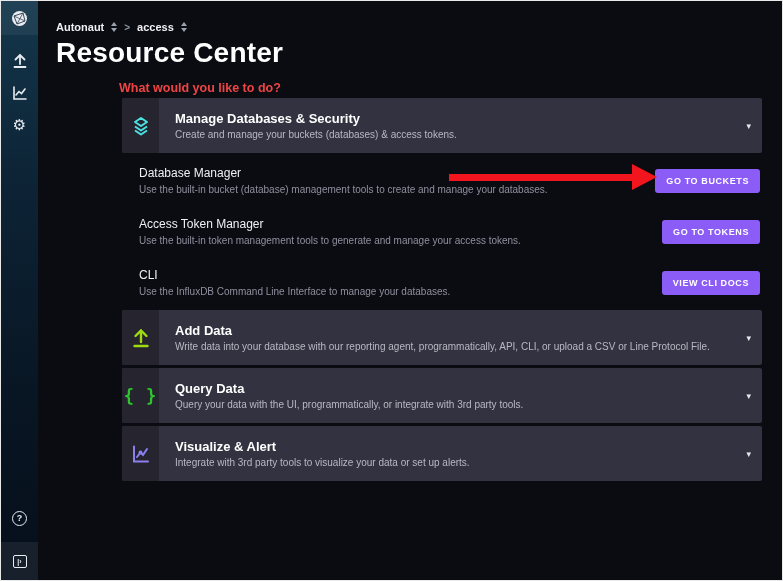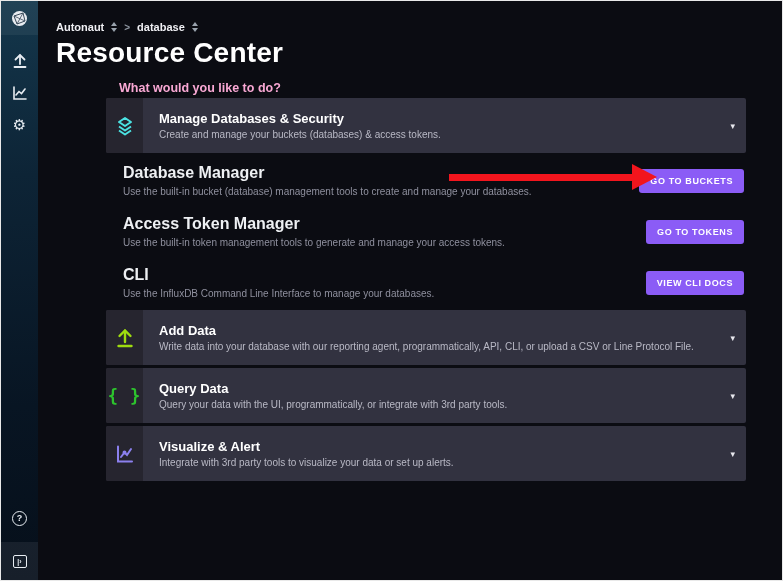--- a/index.html
+++ b/index.html
@@ -62,42 +62,42 @@
   .caret-updown .up { border-bottom:4px solid #9aa3ad; }
   .caret-updown .down { border-top:4px solid #9aa3ad; }
   .crumb-sep { color:#8d95a0; font-size:10px; font-weight:bold; }
 
   .page-title {
     margin:4px 0 0 18px;
     font-size:28px; font-weight:700; letter-spacing:0.2px; color:#ffffff;
   }
   .prompt {
     margin:12px 0 0 81px;
-    font-size:12.5px; font-weight:bold; color:#f9a8d4;
-  }
-
-  .panels { position:absolute; left:68px; top:97px; width:640px; }
+    font-size:12.5px; font-weight:bold; color:#ef4444;
+  }
+
+  .panels { position:absolute; left:84px; top:97px; width:640px; }
 
   .panel-header {
     display:flex; align-items:stretch; height:55px; cursor:pointer;
     background:#323240; border-radius:2px; overflow:hidden;
   }
   .icon-cell {
     width:37px; flex:0 0 37px; background:#26252f;
     display:flex; align-items:center; justify-content:center;
   }
   .panel-titles { flex:1; display:flex; flex-direction:column; justify-content:center; padding-left:16px; gap:3px; }
   .panel-title { font-size:13px; font-weight:800; color:#ffffff; }
   .panel-sub { font-size:10px; color:#b9b9c5; }
   .panel-caret { display:flex; align-items:center; padding-right:11px; color:#e8e8ee; font-size:9px; }
 
   .rows { padding:2px 0; }
   .row { display:flex; align-items:center; min-height:51px; padding-left:17px; padding-right:2px; }
   .row-text { display:flex; flex-direction:column; gap:4px; }
-  .row-title { font-size:16px; font-weight:700; color:#eef0f3; }
+  .row-title { font-size:12px; font-weight:400; color:#eef0f3; }
   .row-desc { font-size:10px; color:#8f909e; }
   .row-btn {
     margin-left:auto; background:#8b5cf6; color:#ffffff;
     border:none; border-radius:3px; padding:7px 11px;
     font-family:"Liberation Sans", sans-serif;
     font-size:9px; font-weight:800; letter-spacing:0.6px; cursor:pointer;
     white-space:nowrap;
   }
 
   .panel-gap { height:3px; }
@@ -151,21 +151,21 @@
 
 <main class="main">
 
   <div class="breadcrumb">
     <span class="crumb">Autonaut</span>
     <span class="caret-updown">
         <i class="up"></i>
         <i class="down"></i>
       </span>
     <span class="crumb-sep">&gt;</span>
-    <span class="crumb">database</span>
+    <span class="crumb">access</span>
     <span class="caret-updown">
         <i class="up"></i>
         <i class="down"></i>
       </span>
   </div>
 
   <h1 class="page-title">Resource Center</h1>
   <div class="prompt">What would you like to do?</div>
 
   <div class="panels">

